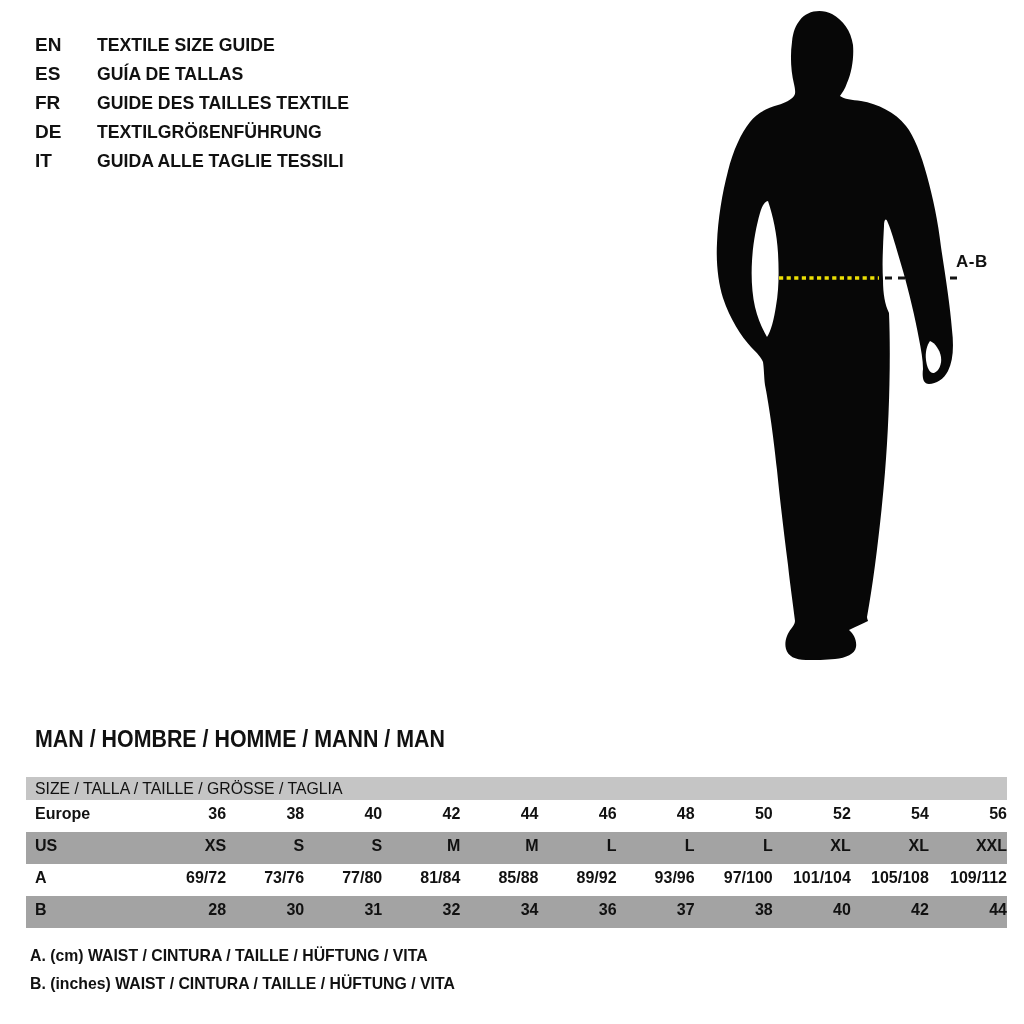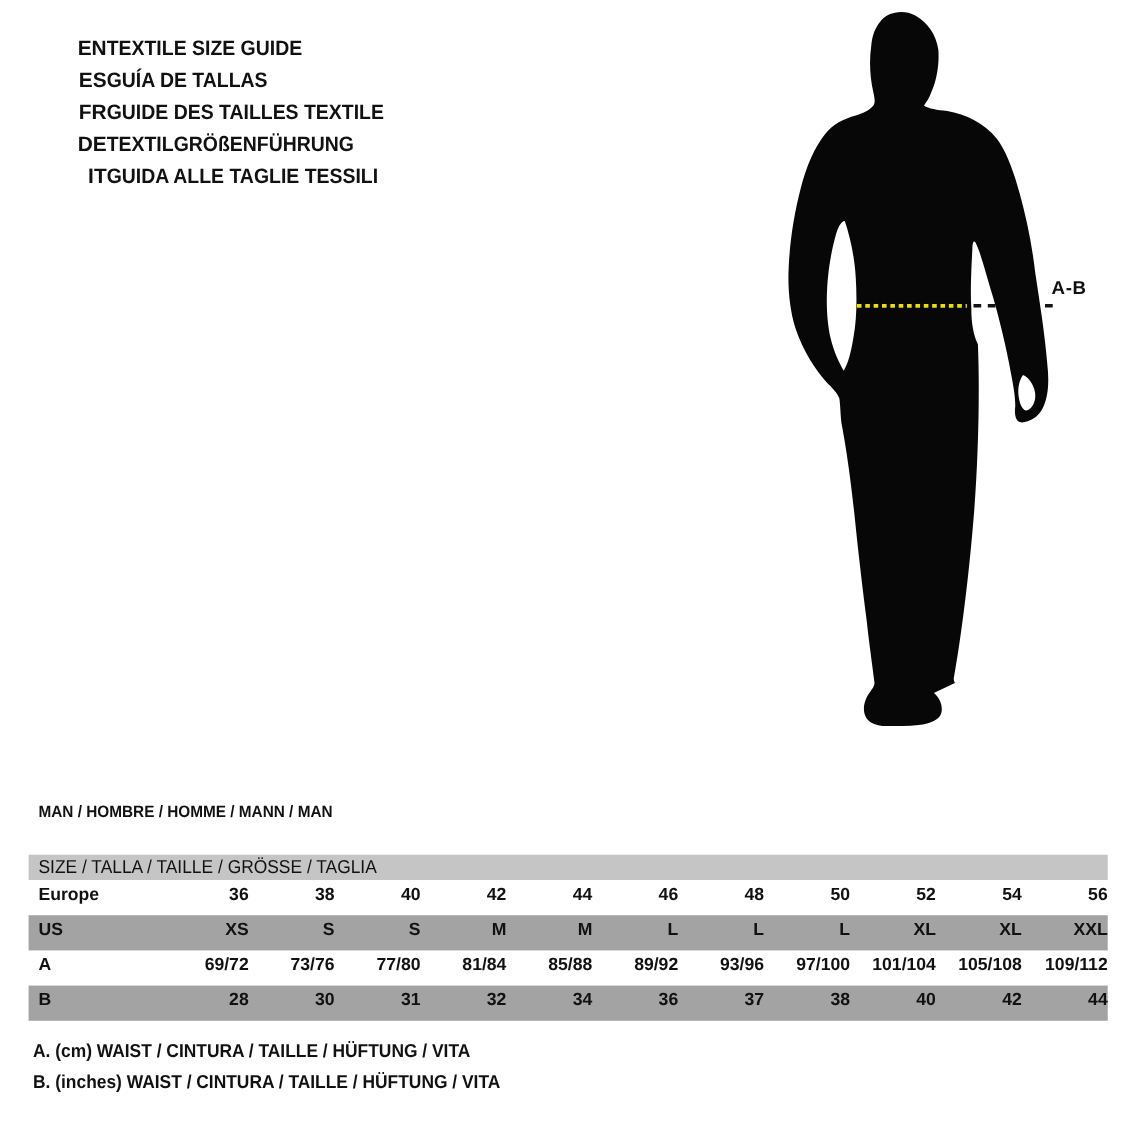--- a/index.html
+++ b/index.html
@@ -14,37 +14,37 @@
     -webkit-font-smoothing: antialiased;
   }
   .cnd {
     display: inline-block;
     transform: scaleX(0.93);
     transform-origin: 0 50%;
     white-space: nowrap;
   }
   
   .lang-block { position: absolute; left: 35px; top: 30px; }
-  .lang-row { display: flex; height: 29px; line-height: 29px; font-size: 19px; font-weight: 700; text-align: right; }
+  .lang-row { display: flex; height: 29px; line-height: 29px; font-size: 19px; font-weight: 700; }
   .lang-code { width: 62px; flex: 0 0 62px; }
   
   .garment-title {
     position: absolute; left: 35px; top: 183px;
     font-size: 19px; font-weight: 700; line-height: 22px;
   }
   
   .figure-svg { position: absolute; left: 0; top: 0; width: 1024px; height: 1024px; }
   .waist-label {
     position: absolute; left: 956px; top: 253px;
     font-size: 17px; font-weight: 700; line-height: 18px; letter-spacing: 0.5px;
   }
   
   .man-title {
     position: absolute; left: 35px; top: 729px;
-    font-size: 15px; font-weight: 700; line-height: 20px;
+    font-size: 23px; font-weight: 700; line-height: 20px;
   }
   
   .size-table { position: absolute; left: 26px; top: 777px; width: 981px; }
   .thead {
     height: 23px; line-height: 23px; background: #c5c5c5;
     font-size: 17px; font-weight: 400; padding-left: 9px; box-sizing: border-box;
   }
   .trow {
     display: grid;
     grid-template-columns: 122px repeat(11, 1fr);

